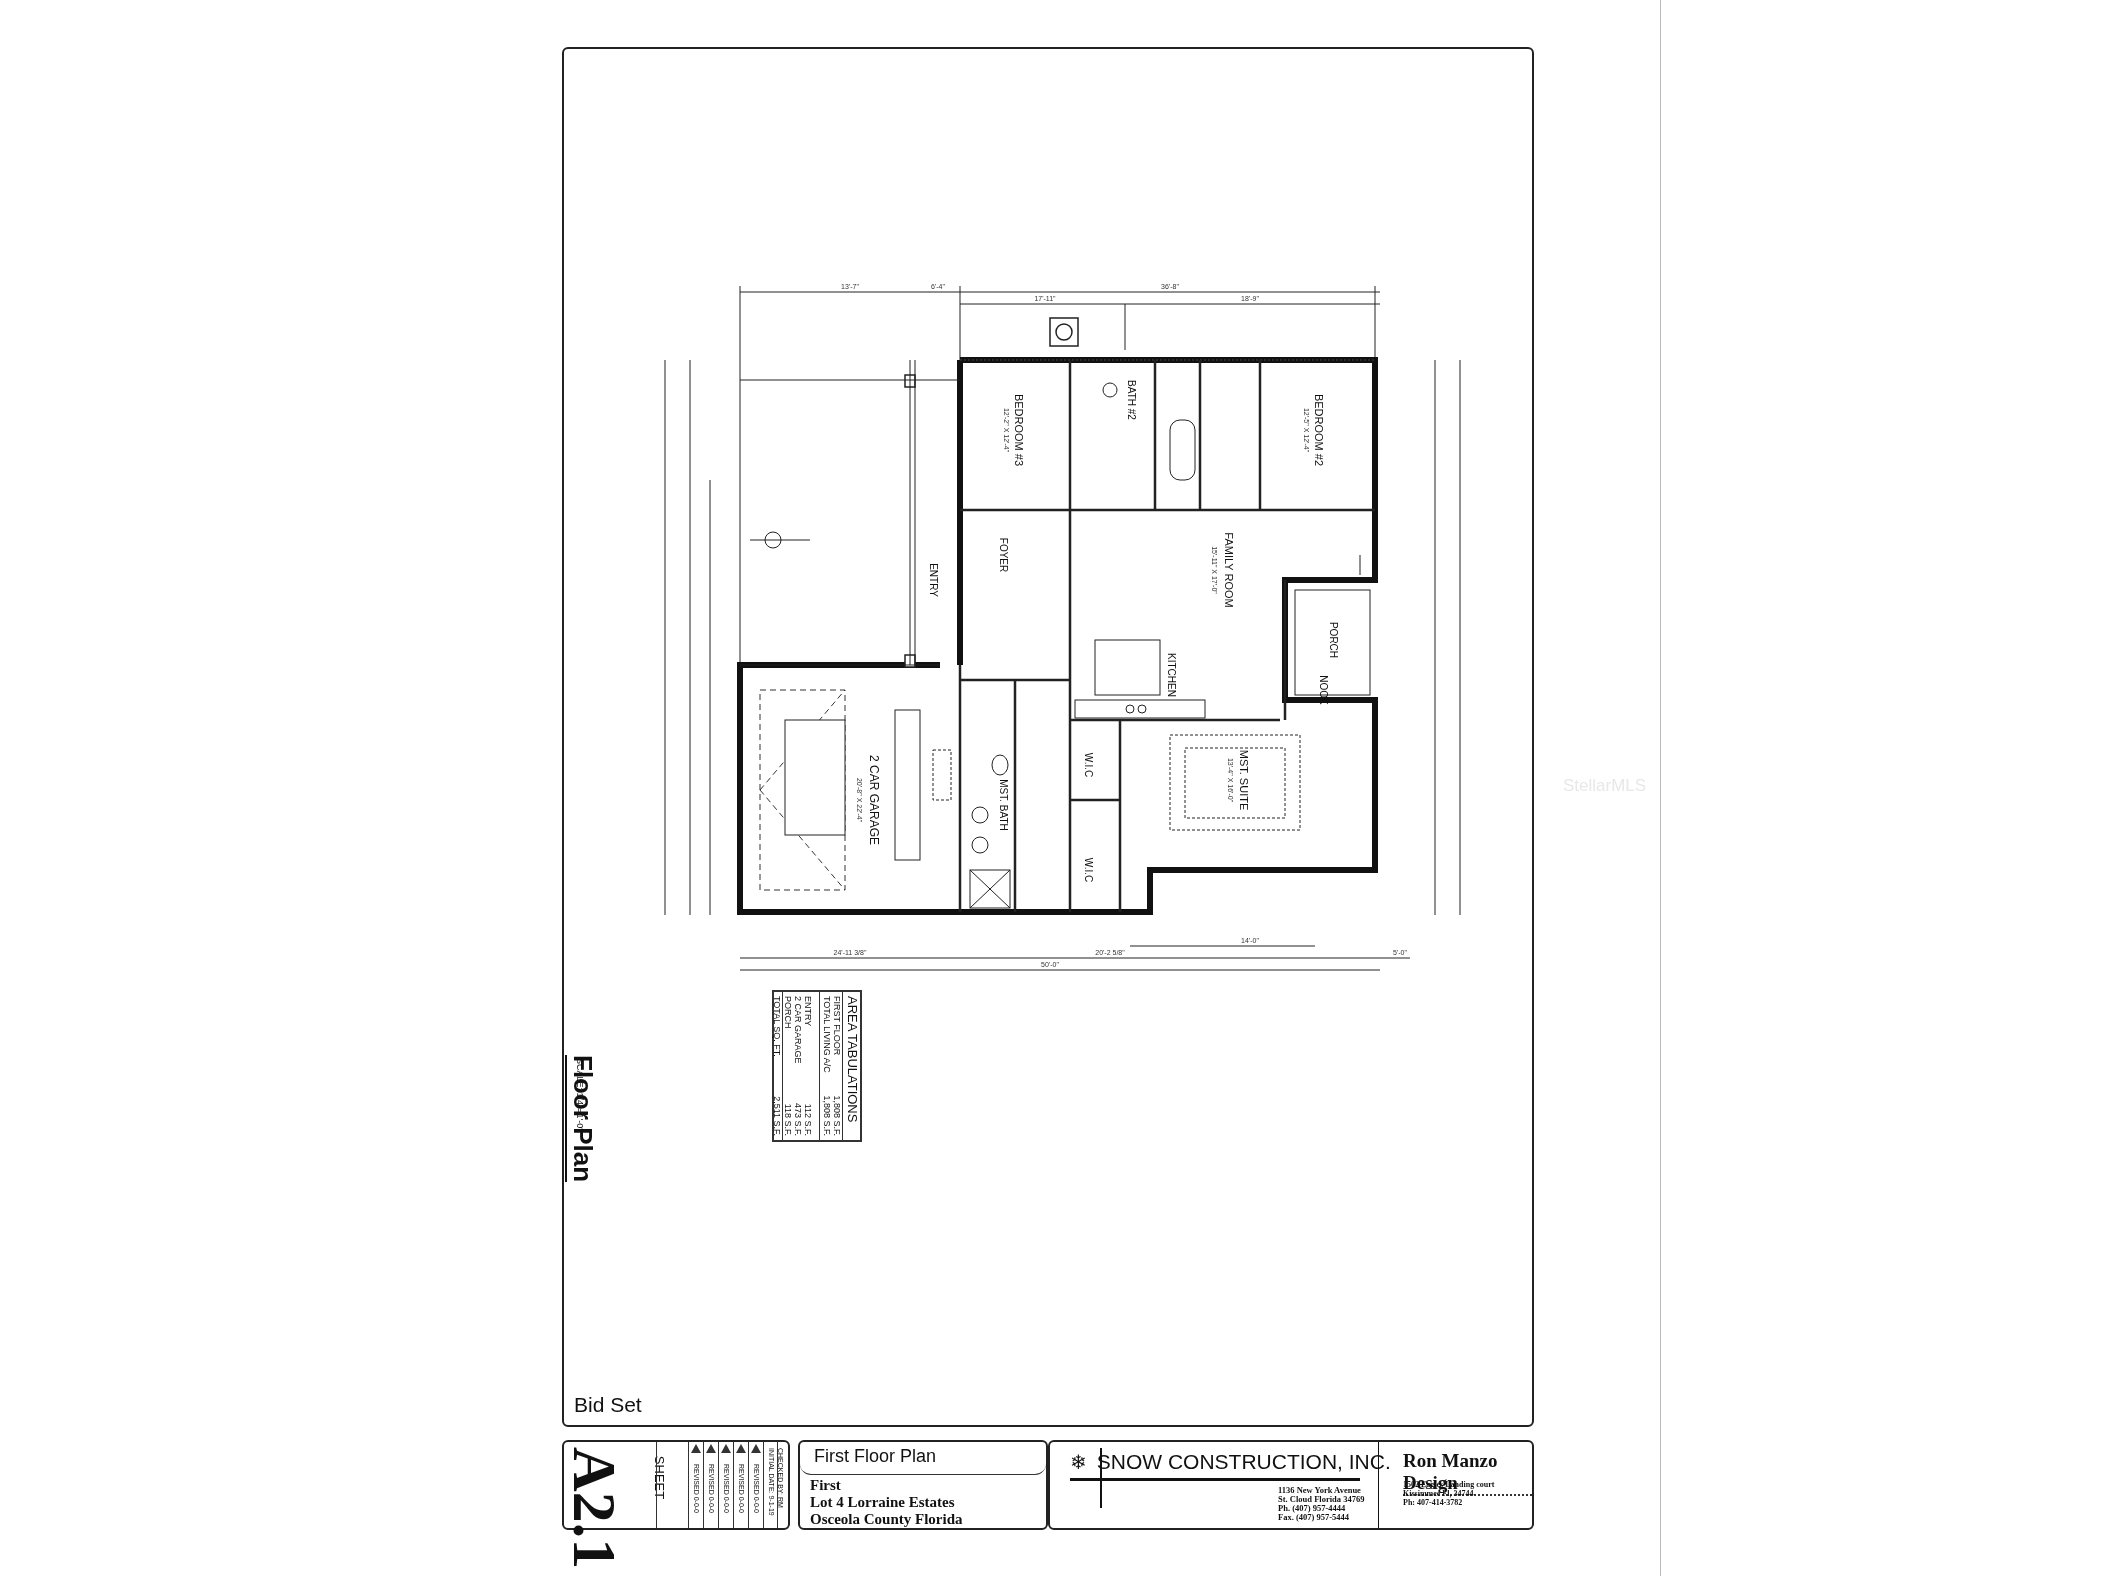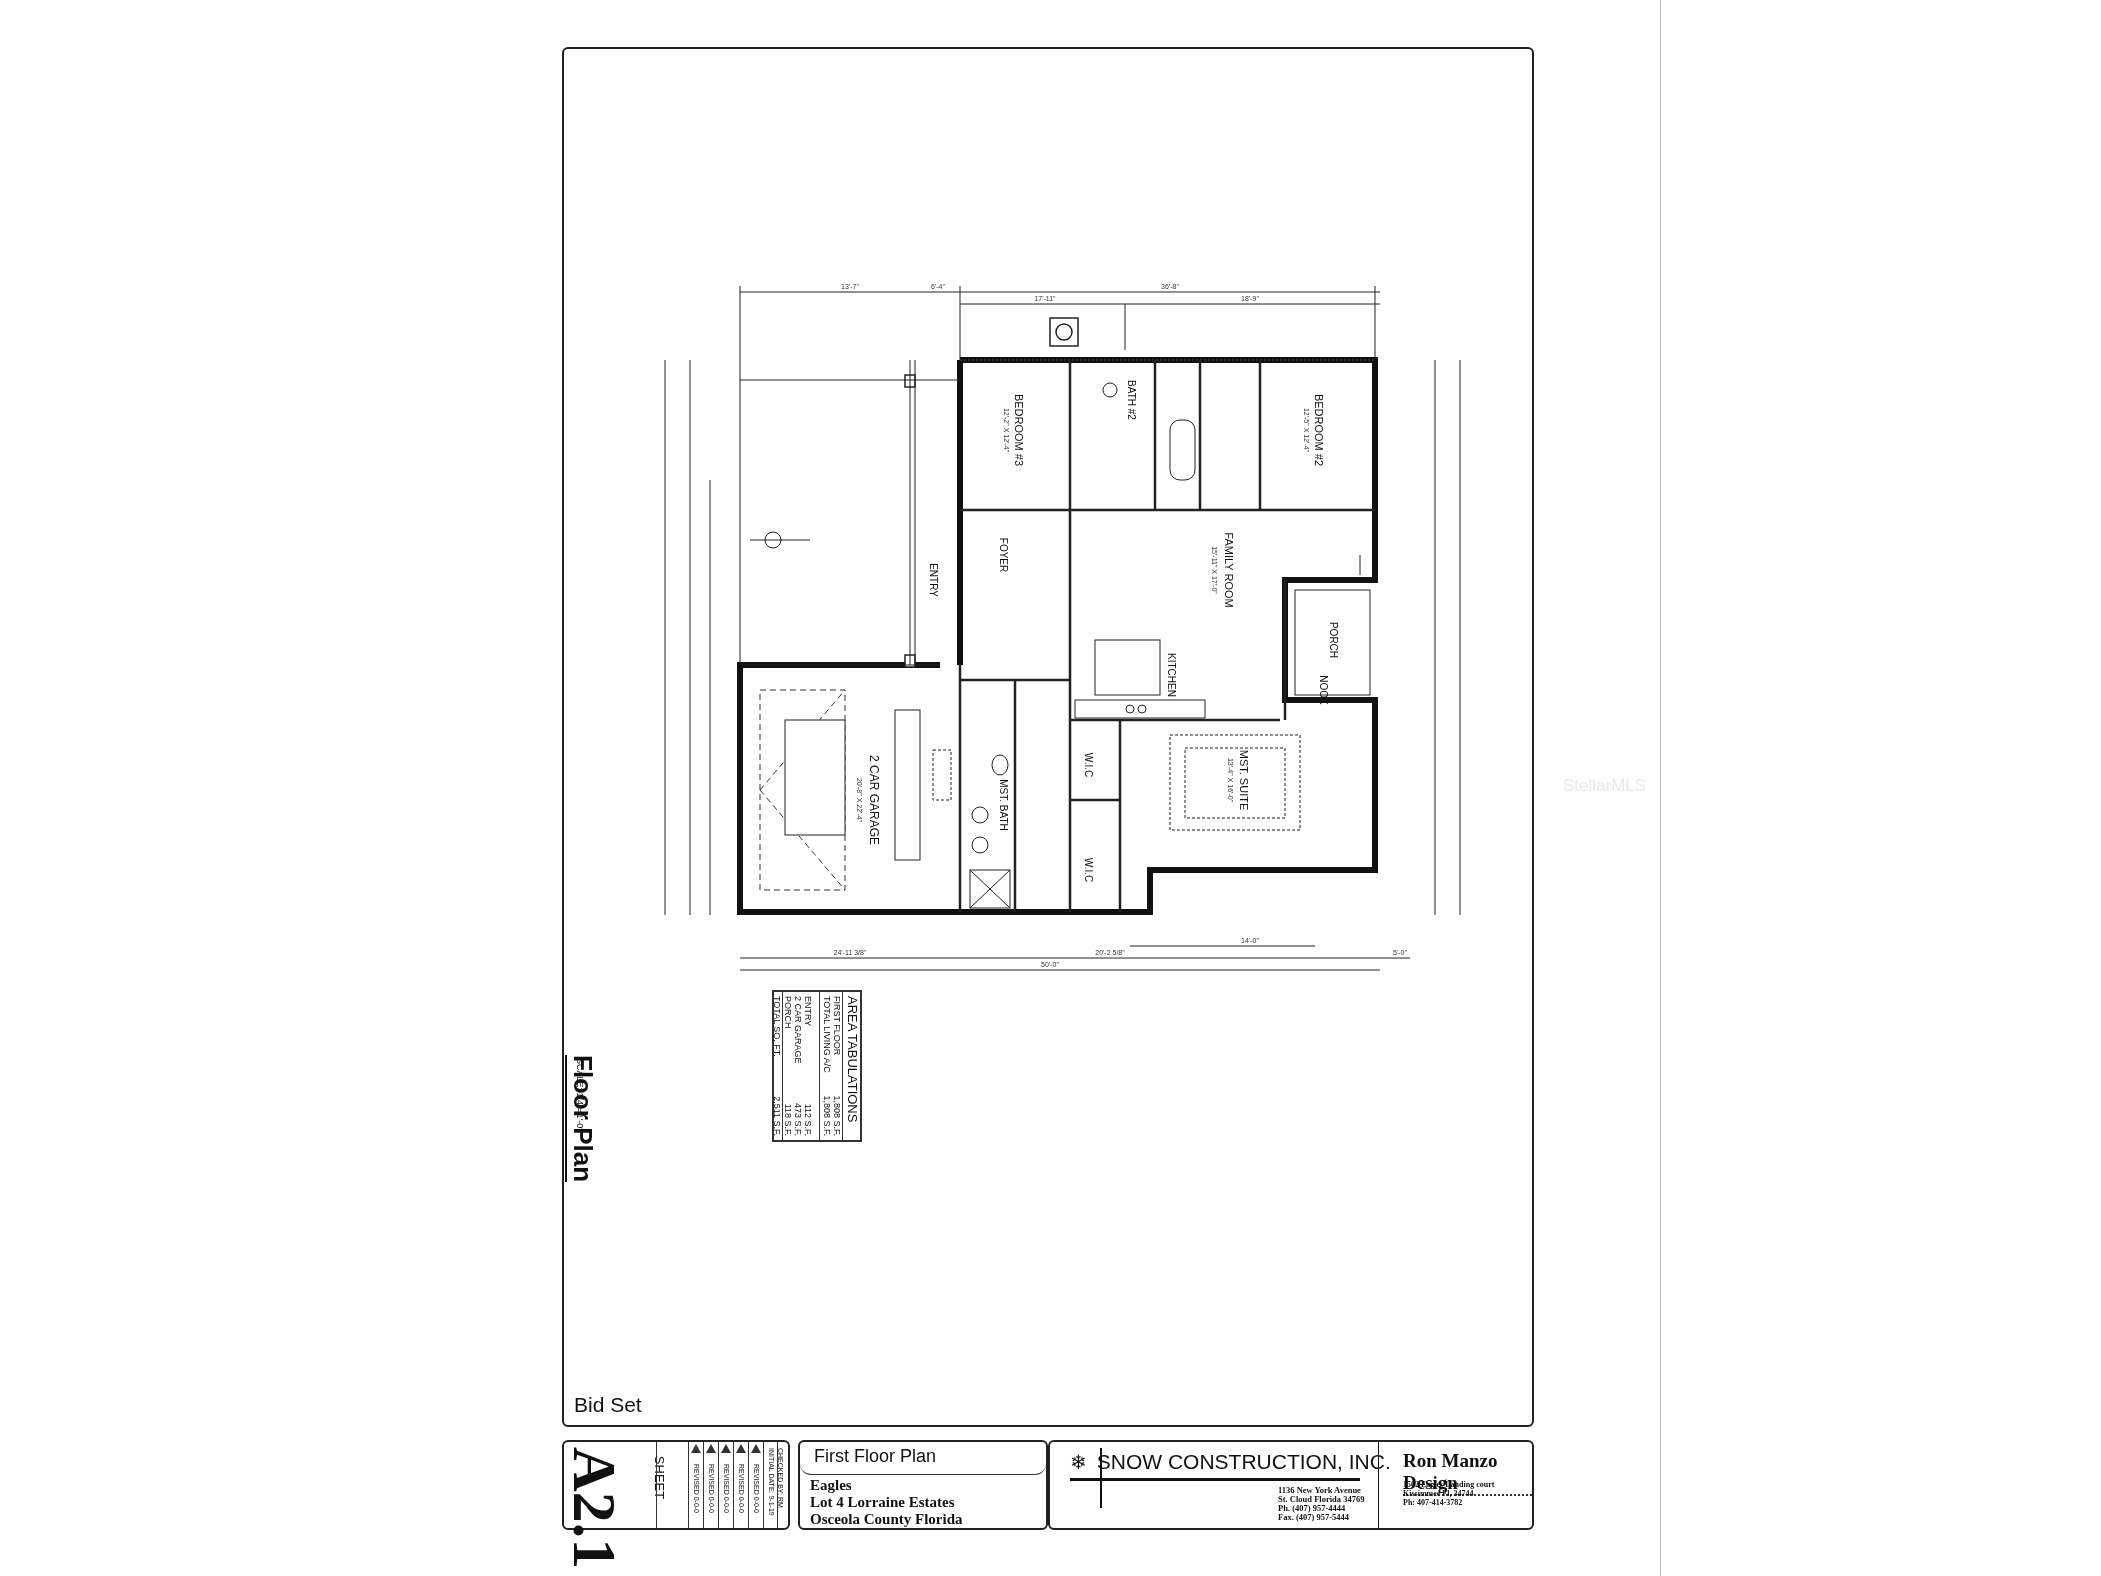--- a/index.html
+++ b/index.html
@@ -255,21 +255,21 @@
     <div class="rev-col" style="left:199px;width:14px;">
         <div class="txt" style="top:6px;">INITIAL DATE: 9-1-19</div>
       </div>
     <div class="rev-col" style="left:213px;width:0;">
         <div class="txt" style="top:6px;left:-2px;">CHECKED BY: RM</div>
       </div>
   </div>
   <div class="tb-box proj">
     <div class="sub">First Floor Plan</div>
     <div class="lines">
-      <div>Eagles</div>
+      <div>First</div>
       <div>Lot 4 Lorraine Estates</div>
       <div>Osceola County Florida</div>
     </div>
   </div>
   <div class="tb-box company">
     <div class="snow-vrule"></div>
     <div class="snow-rule"></div>
     <div class="snow">
       <span style="font-size:20px;">❄</span>
       <span>SNOW CONSTRUCTION,  INC.</span>

